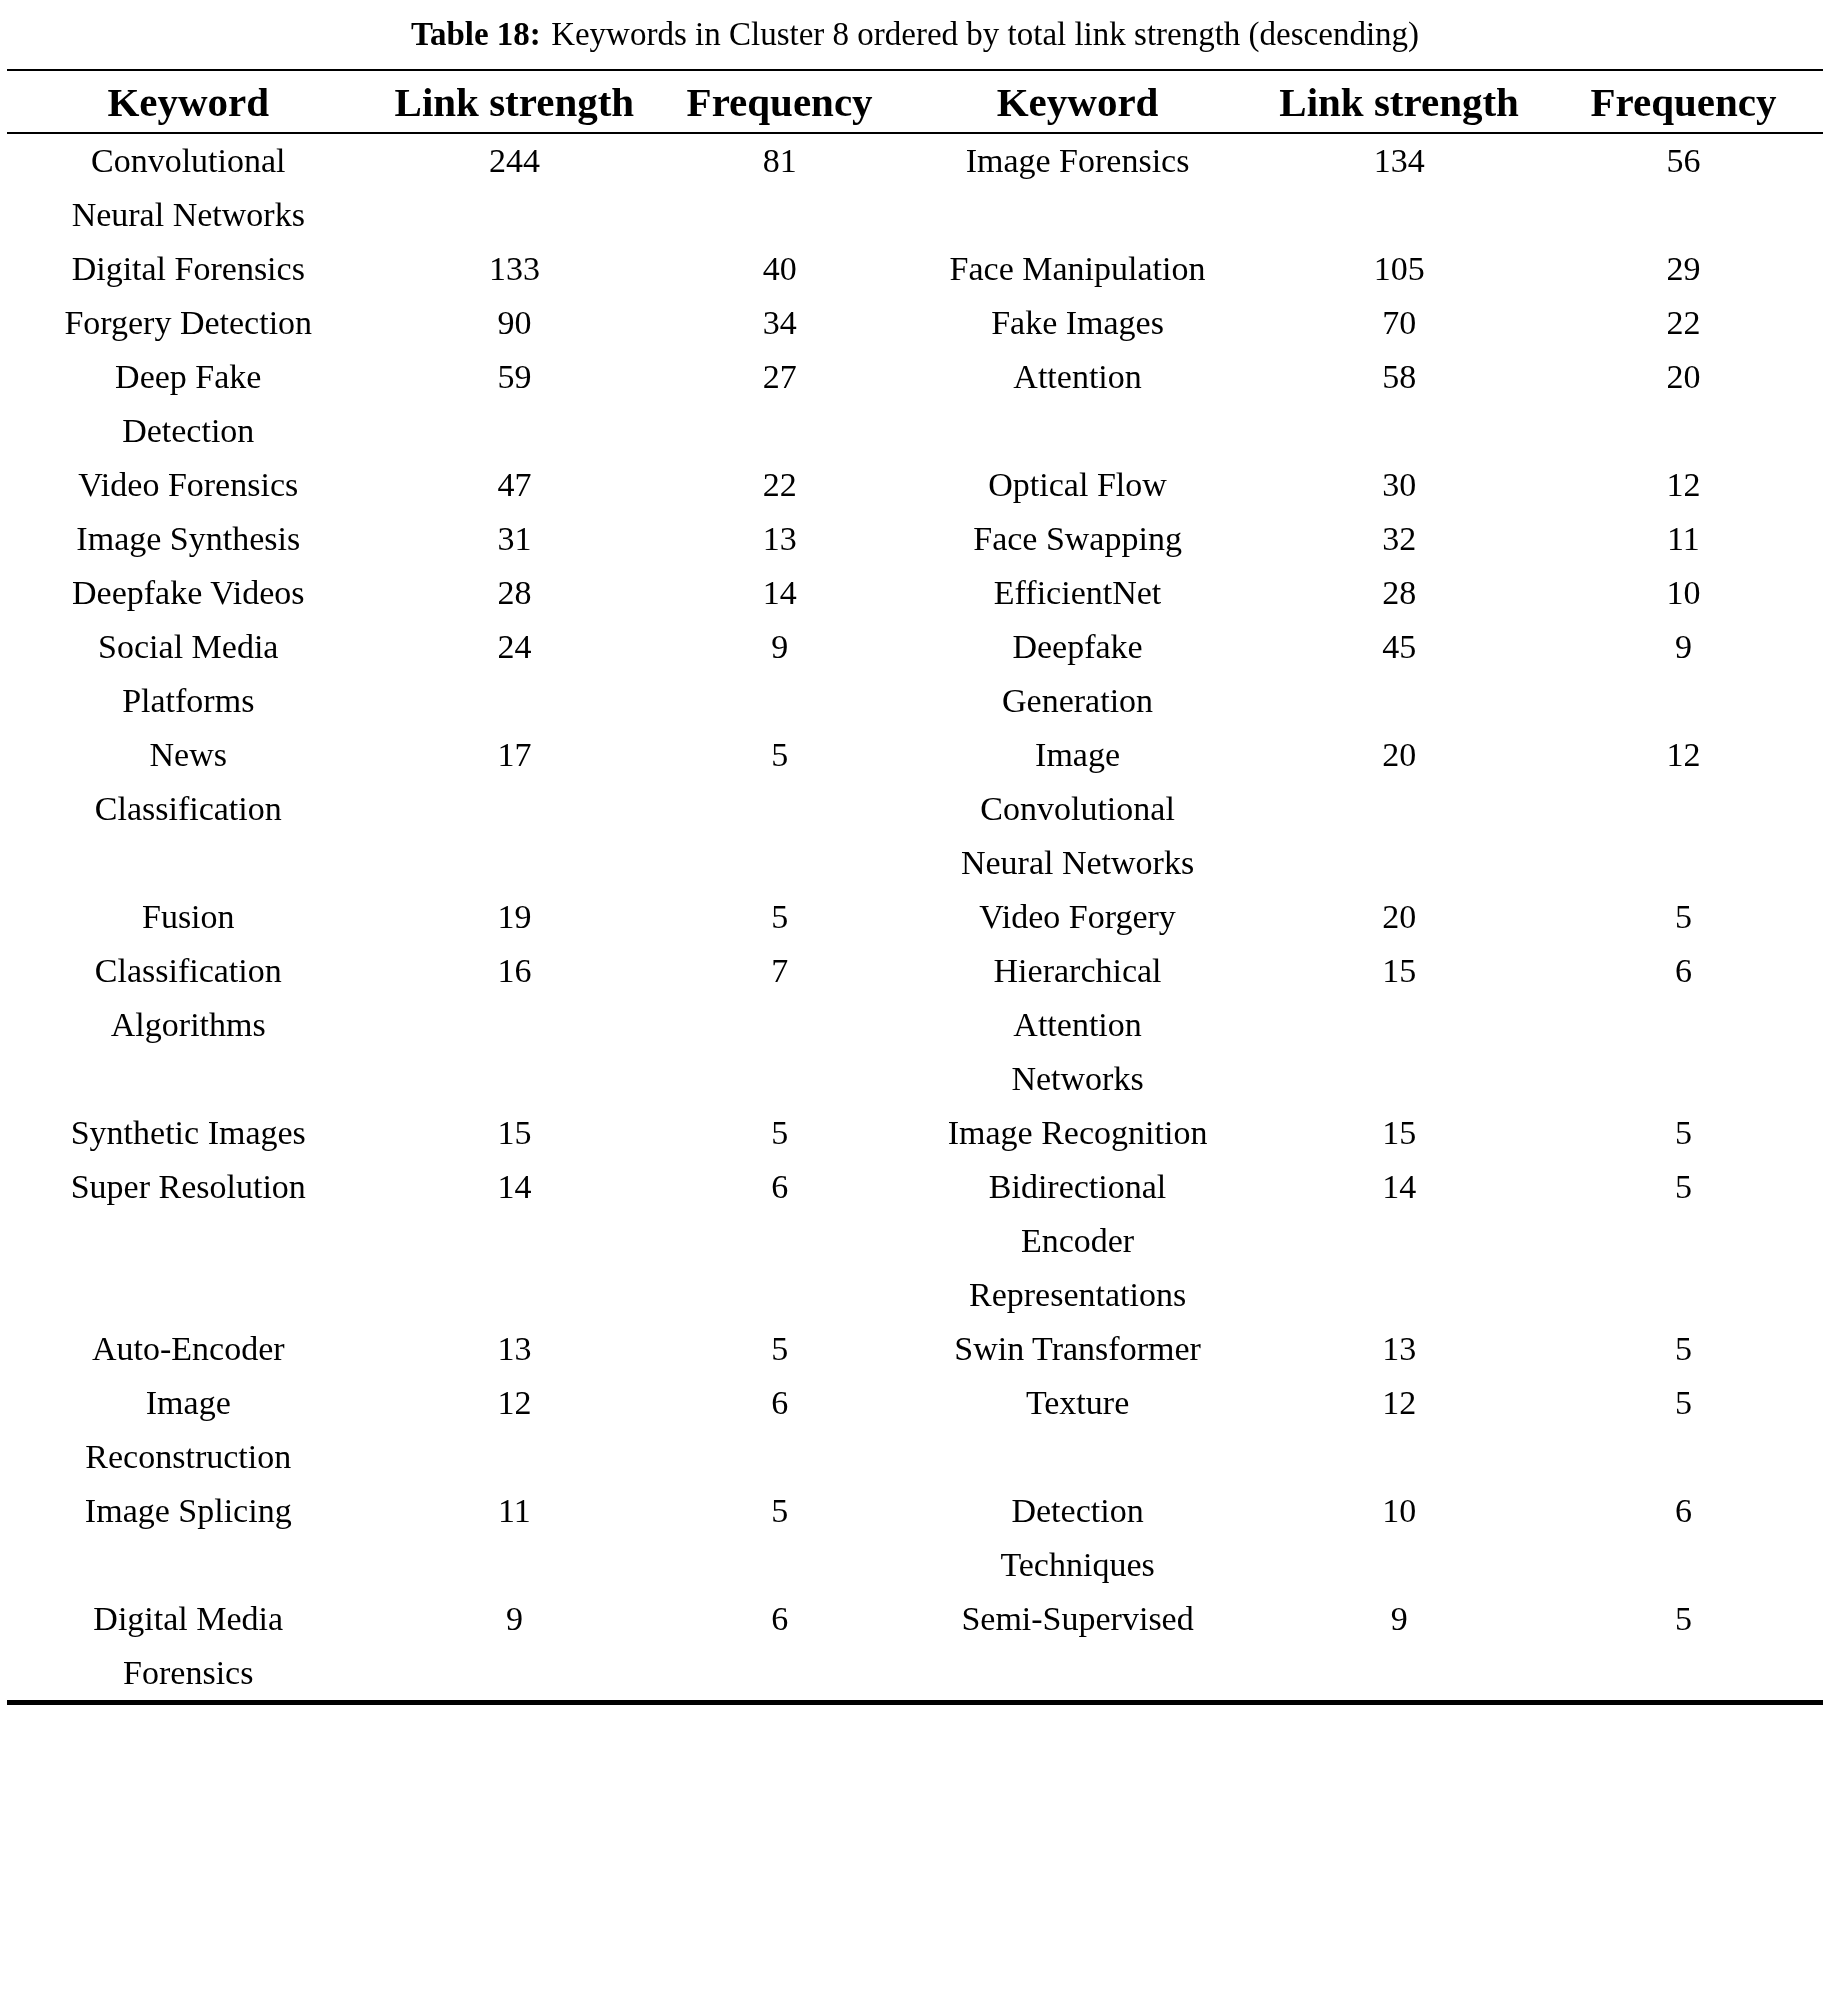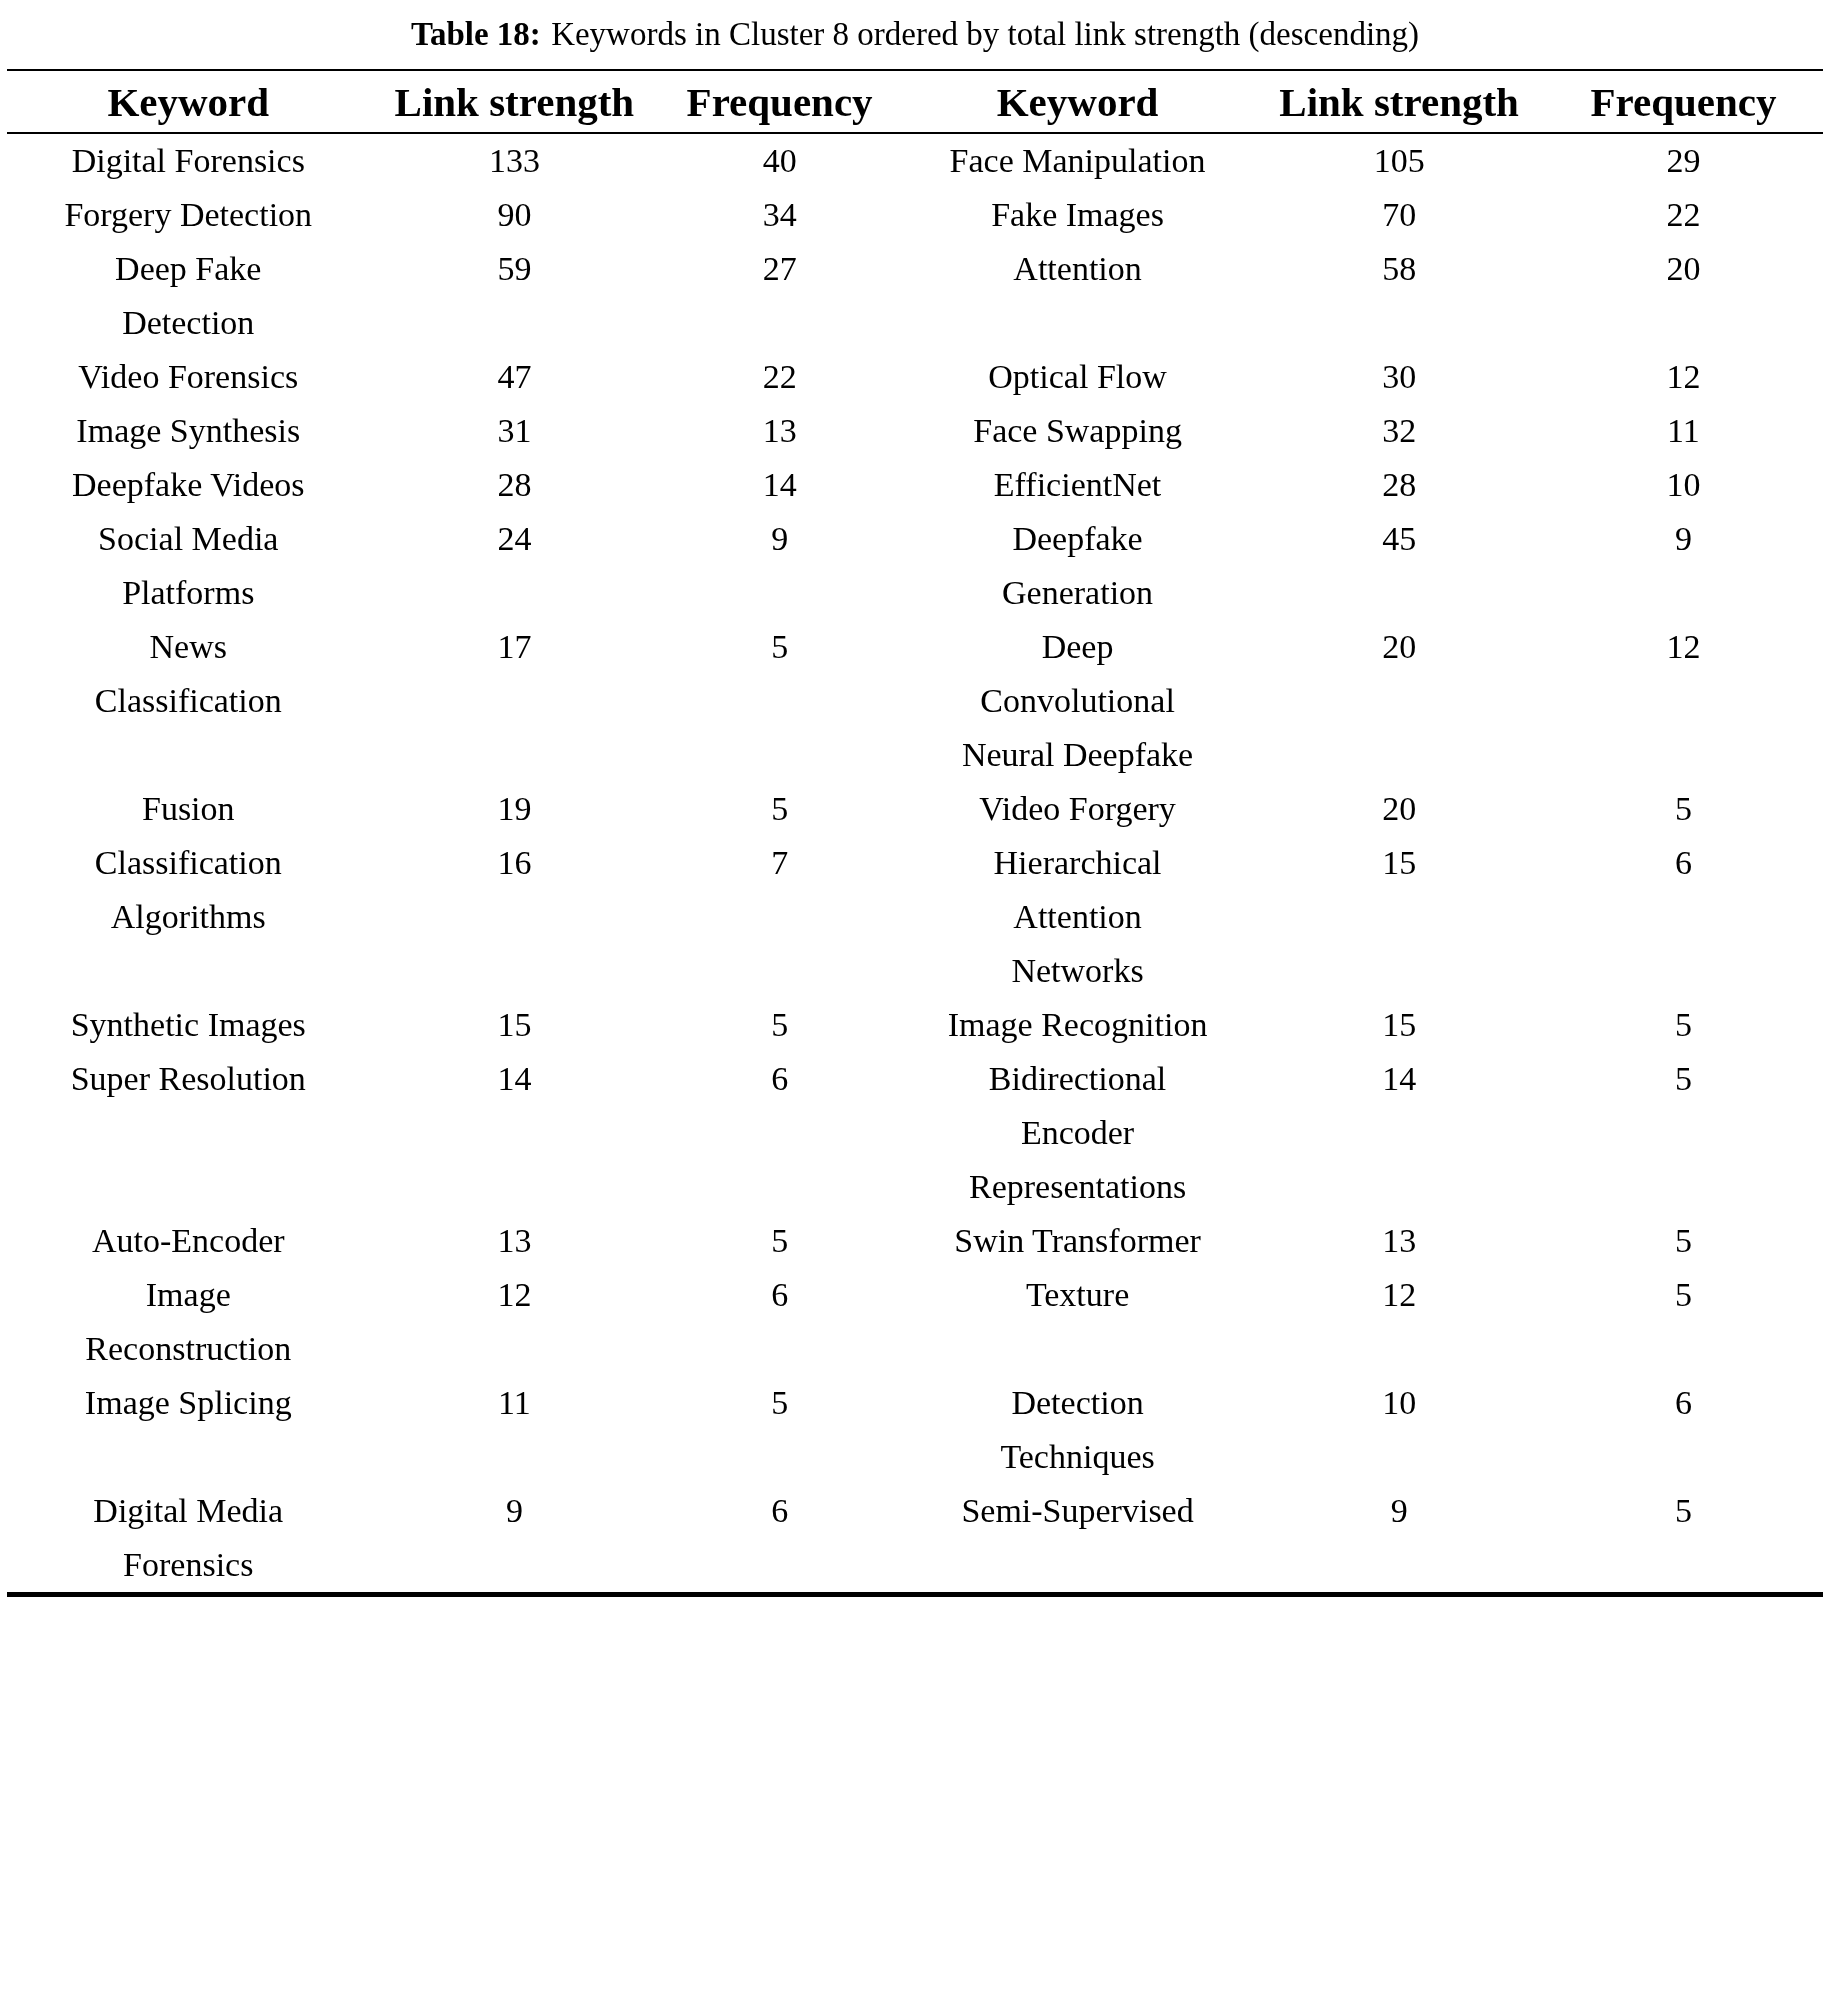--- a/index.html
+++ b/index.html
@@ -84,20 +84,32 @@
           <th>Link strength</th>
           <th>Frequency</th>
           <th>Keyword</th>
           <th>Link strength</th>
           <th>Frequency</th>
         </tr>
     </thead>
     <tbody id="table-body">
         <tr>
           <td>
+            <div class="kw">Convolutional Neural Networks</div>
+          </td>
+          <td>244</td>
+          <td>81</td>
+          <td>
+            <div class="kw">Image Forensics</div>
+          </td>
+          <td>134</td>
+          <td>56</td>
+        </tr>
+        <tr>
+          <td>
             <div class="kw">Digital Forensics</div>
           </td>
           <td>133</td>
           <td>40</td>
           <td>
             <div class="kw">Face Manipulation</div>
           </td>
           <td>105</td>
           <td>29</td>
         </tr>
@@ -173,21 +185,21 @@
           <td>45</td>
           <td>9</td>
         </tr>
         <tr>
           <td>
             <div class="kw">News Classification</div>
           </td>
           <td>17</td>
           <td>5</td>
           <td>
-            <div class="kw">Deep Convolutional Neural Deepfake</div>
+            <div class="kw">Image Convolutional Neural Networks</div>
           </td>
           <td>20</td>
           <td>12</td>
         </tr>
         <tr>
           <td>
             <div class="kw">Fusion</div>
           </td>
           <td>19</td>
           <td>5</td>

